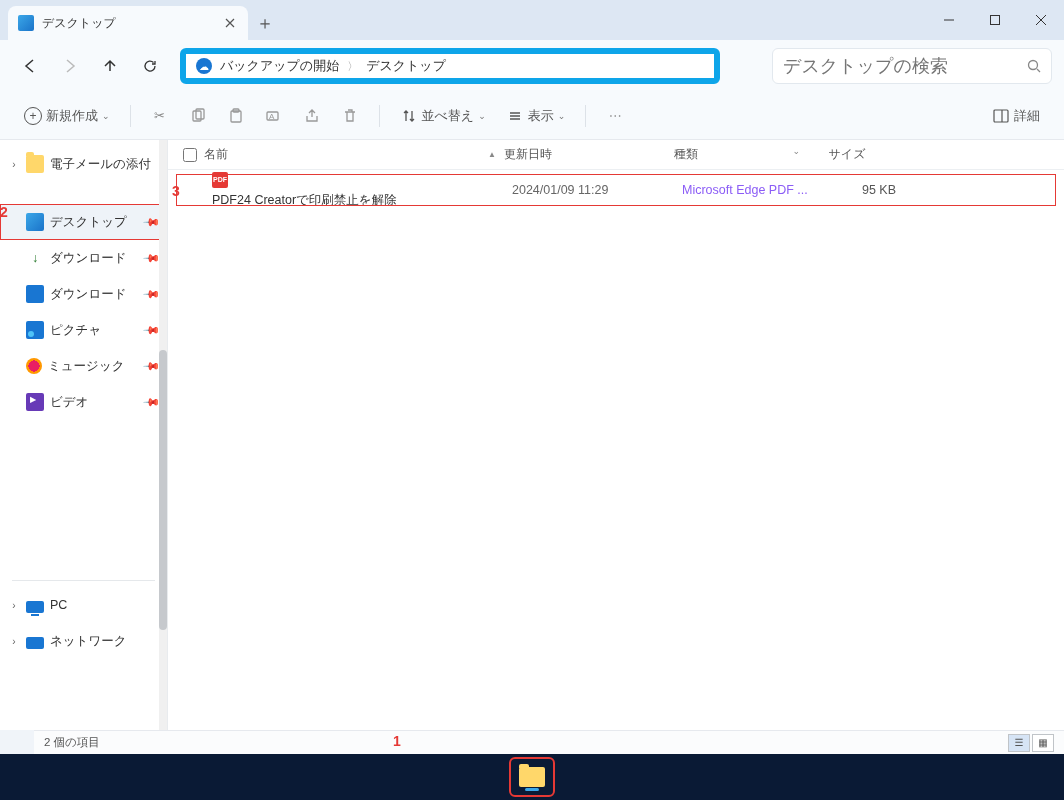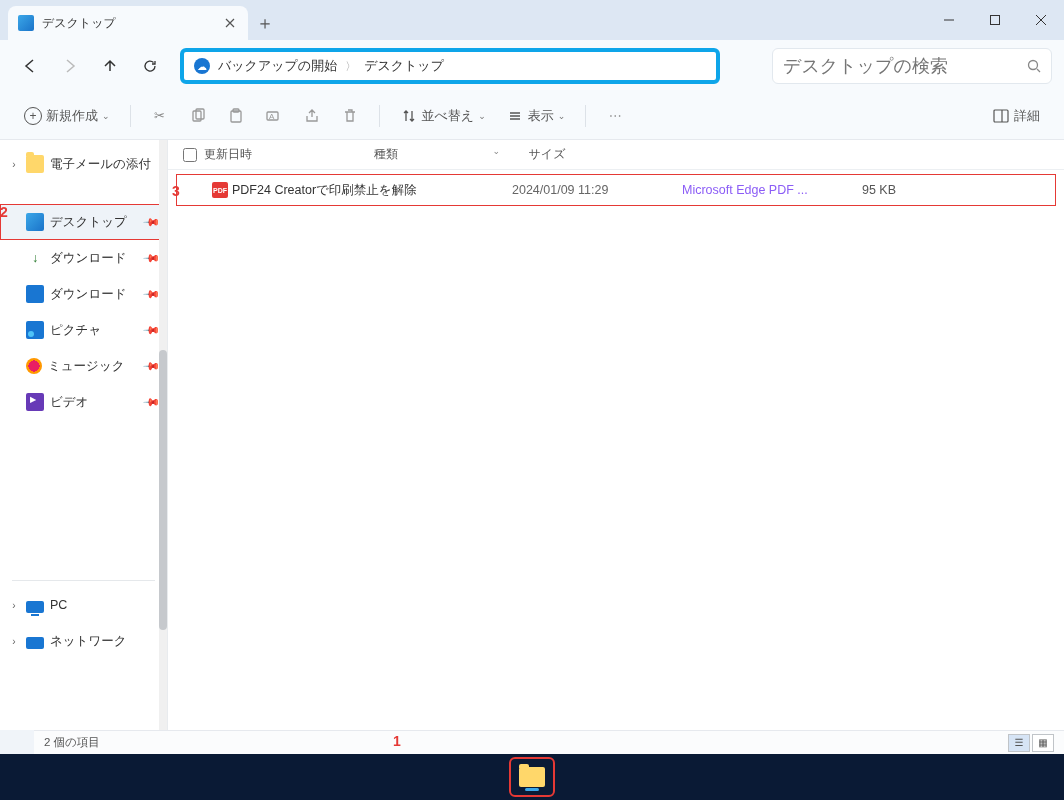--- a/index.html
+++ b/index.html
@@ -11,21 +11,21 @@
 .tab-icon { width: 16px; height: 16px; background: linear-gradient(135deg,#3ba7e8,#1a73c9); border-radius: 2px; display: inline-block; position: relative; }
 .tab-close { margin-left: auto; width: 16px; height: 16px; display: flex; align-items: center; justify-content: center; color: #555; font-size: 14px; }
 .newtab { width: 34px; height: 34px; display: flex; align-items: center; justify-content: center; color: #555; font-size: 18px; }
 .win-controls { margin-left: auto; display: flex; }
 .win-btn { width: 46px; height: 40px; display: flex; align-items: center; justify-content: center; color: #333; }
 
 
 .navbar { height: 52px; background: #f7fafd; display: flex; align-items: center; padding: 0 12px; gap: 4px; }
 .nav-btn { width: 36px; height: 36px; display: flex; align-items: center; justify-content: center; color: #444; border-radius: 4px; }
 .nav-btn.disabled { color: #999; }
-.address { flex: 0 0 auto; display: flex; align-items: center; background: #fff; border: 4px solid #0ea5e9; border-radius: 6px; height: 36px; padding: 0 10px; margin: 0 8px; gap: 8px; font-size: 13px; color: #333; min-width: 540px; }
+.address { flex: 0 0 auto; display: flex; align-items: center; background: #fff; border: 6px solid #0ea5e9; border-radius: 6px; height: 36px; padding: 0 10px; margin: 0 8px; gap: 8px; font-size: 13px; color: #333; min-width: 540px; }
 .addr-icon { width: 16px; height: 16px; background:#1976d2; border-radius:50%; position:relative; display:inline-flex; align-items:center; justify-content:center; }
 .addr-icon::after { content:"☁"; color:#fff; font-size:10px; }
 .addr-sep { color:#999; font-size:11px; }
 .search { margin-left: auto; background: #fff; border: 1px solid #e2e8ee; border-radius: 6px; height: 36px; padding: 0 10px; display: flex; align-items: center; gap: 8px; width: 280px; }
 .search input { border:0; outline:0; flex:1; font-size:18px; color:#999; background:transparent; }
 
 
 .toolbar { height: 48px; background: #f7fafd; border-bottom: 1px solid #e6e9ee; display: flex; align-items: center; padding: 0 16px; gap: 4px; }
 .tool-btn { height: 32px; padding: 0 8px; display: flex; align-items: center; gap: 4px; color: #555; font-size: 13px; border-radius: 4px; }
 .tool-btn .chev { font-size: 9px; color: #777; }
@@ -66,21 +66,21 @@
 .col-check { width:28px; display:flex; align-items:center; justify-content:center; }
 .col-check input { width:14px; height:14px; }
 .col-name { width: 300px; display:flex; align-items:center; gap:6px; }
 .col-date { width: 170px; }
 .col-type { width: 132px; position:relative; }
 .col-type .chev-down { position:absolute; right:6px; color:#888; font-size:9px; }
 .col-size { width: 100px; text-align:center; padding-right:18px; }
 .sort-ind { margin-left:auto; margin-right:8px; color:#888; font-size:8px; }
 
 .filerow { display:flex; height:32px; align-items:center; font-size:12.5px; color:#333; padding-left:8px; outline:1.5px solid #e53935; outline-offset:-1px; margin:4px 8px 0 8px; }
-.filerow .fname { display:flex; align-items:center; gap:4px; width:300px; }
+.filerow .fname { display:flex; align-items:flex-start; gap:4px; width:300px;flex-direction:column; }
 .pdf-icon { width:16px; height:16px; background:#e53935; border-radius:2px; display:inline-flex; align-items:center; justify-content:center; color:#fff; font-size:7px; font-weight:bold; }
 .fdate { width:170px; color:#666; }
 .ftype { width:132px; color:#8b5cf6; }
 .fsize { width:100px; text-align:right; padding-right:18px; color:#555; }
 
 
 .anno { position:absolute; color:#e53935; font-weight:bold; font-size:14px; z-index:100; }
 
 
 .statusbar { height:24px; background:#fbfcfd; border-top:1px solid #e6e9ee; display:flex; align-items:center; font-size:11.5px; color:#555; padding:0 10px;margin-left:34px; }
@@ -316,20 +316,24 @@
     </div>
     <div class="sb-scroll"></div>
     <div class="sb-thumb"></div>
   </div>
 
   <div class="filepane">
     <div class="columns">
       <span class="col-check">
           <input type="checkbox" style="">
         </span>
+      <span class="col-name">
+        <span>名前</span>
+        <span class="sort-ind">▲</span>
+      </span>
       <span class="col-date">更新日時</span>
       <span class="col-type">
         <span>種類</span>
         <span class="chev-down">⌄</span>
       </span>
       <span class="col-size">サイズ</span>
     </div>
 
     <div class="filerow">
       <span class="col-check"></span>

